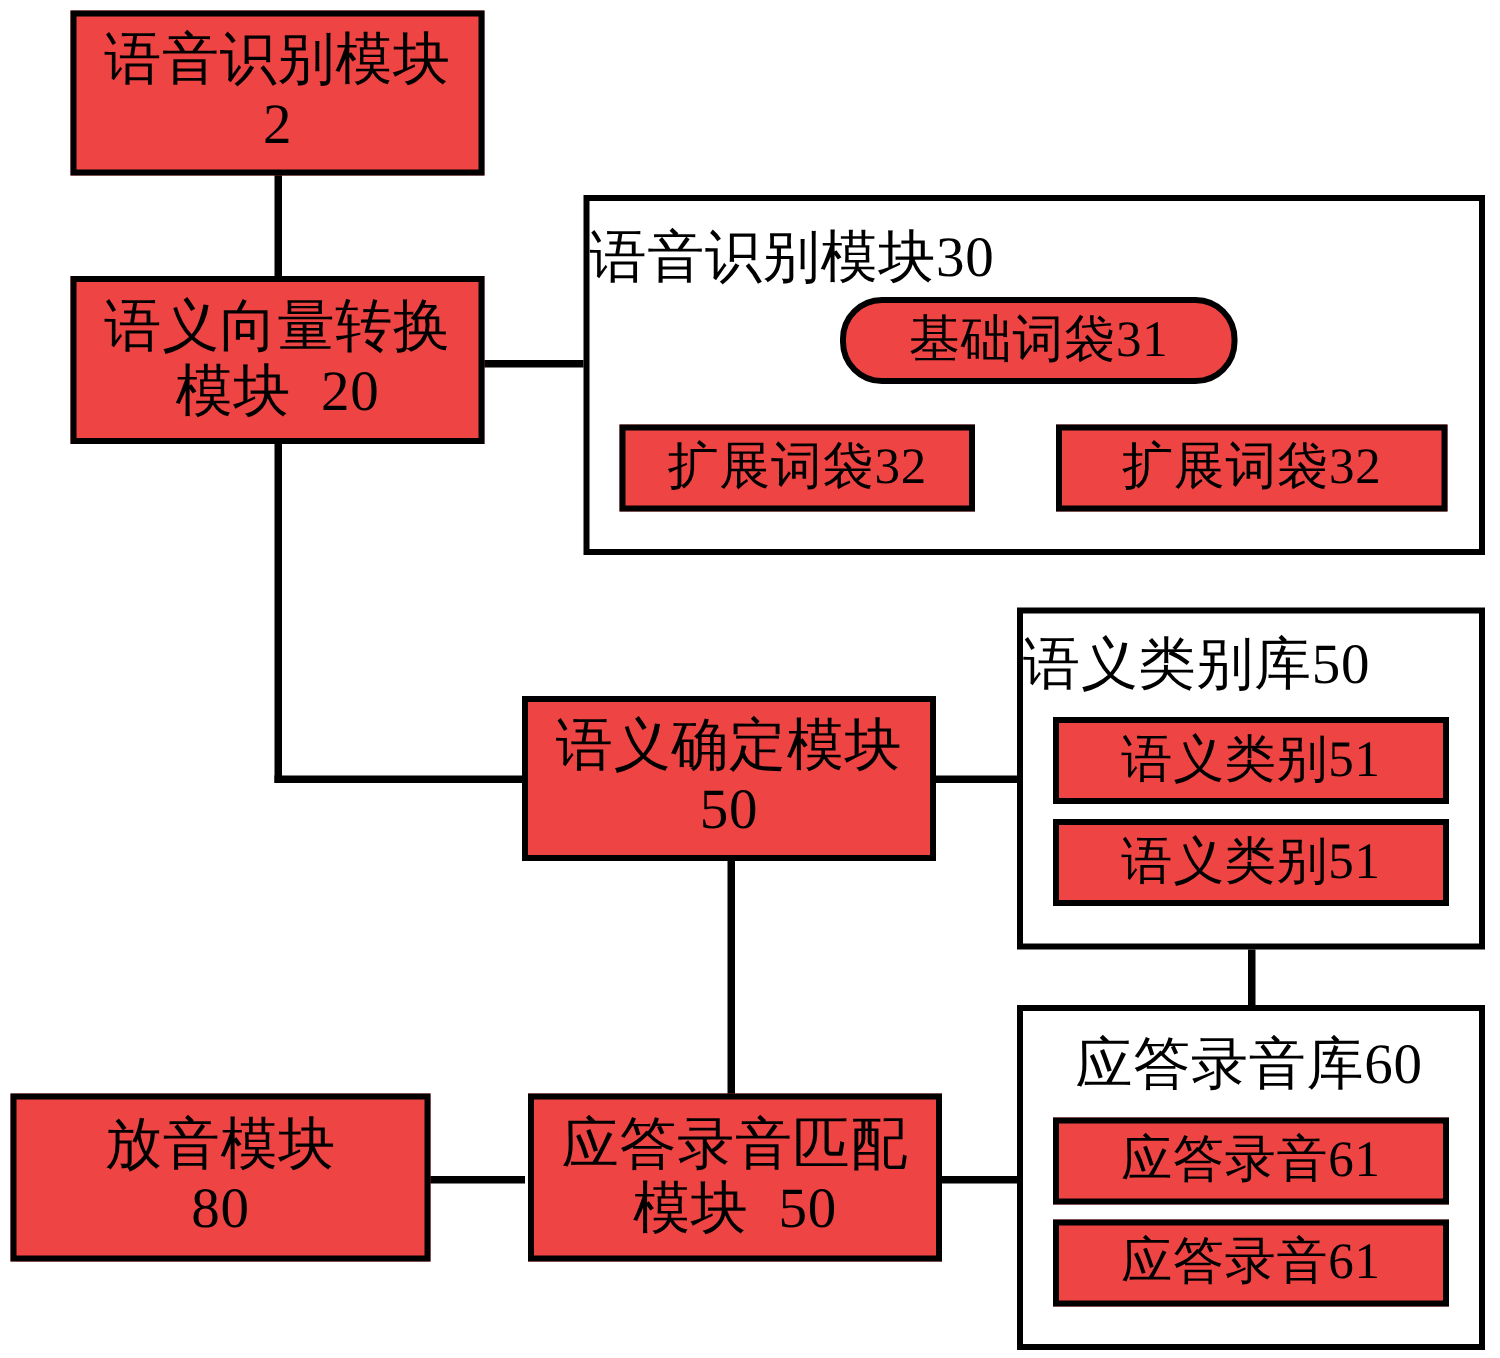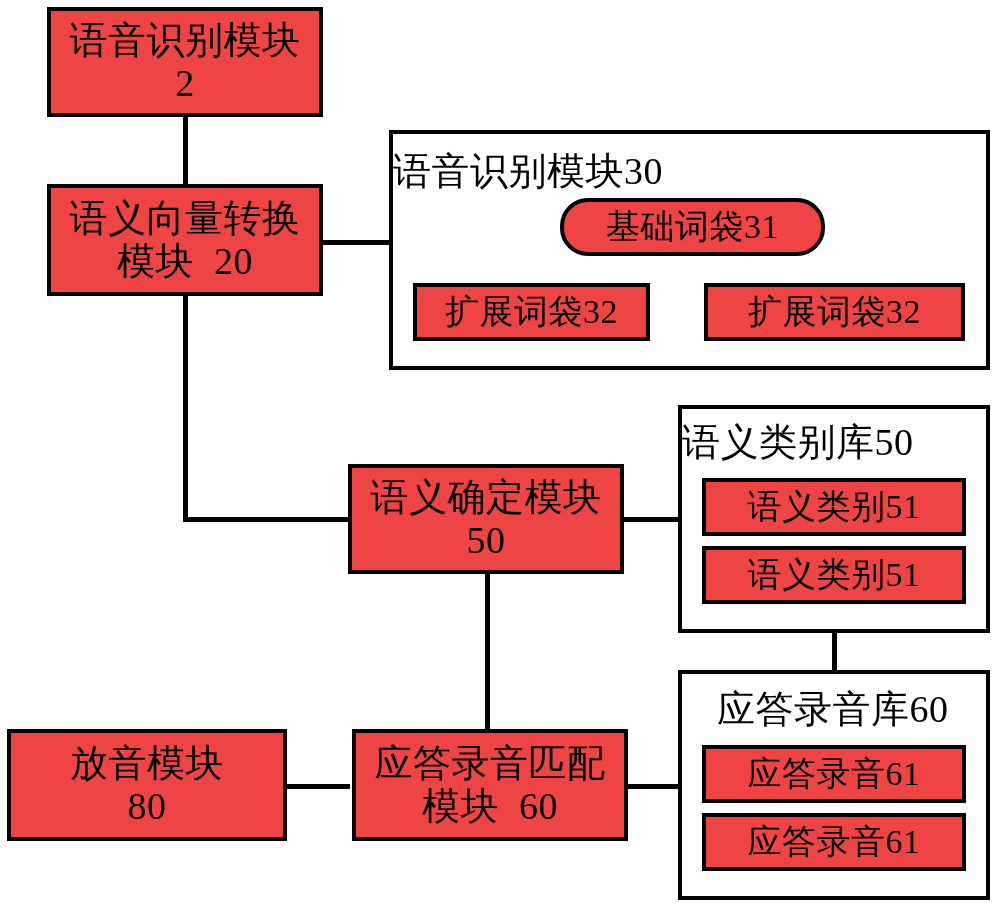--- a/index.html
+++ b/index.html
@@ -138,21 +138,21 @@
   <div class="box fs-md" style="left:702px; top:745px; width:264px; height:58px;">
     <span class="label">应答录音61</span>
   </div>
 
   <div class="box fs-md" style="left:702px; top:813px; width:264px; height:58px;">
     <span class="label">应答录音61</span>
   </div>
 
   <div class="box fs-lg" style="left:352px; top:729px; width:276px; height:112px;">
     <span class="label">应答录音匹配</span>
-    <span class="label">模块  60</span>
+    <span class="label">模块  50</span>
   </div>
 
   <div class="box fs-lg" style="left:7px; top:729px; width:280px; height:112px;">
     <span class="label">放音模块</span>
     <span class="label">80</span>
   </div>
 
 </div>
 
 </body></html>

